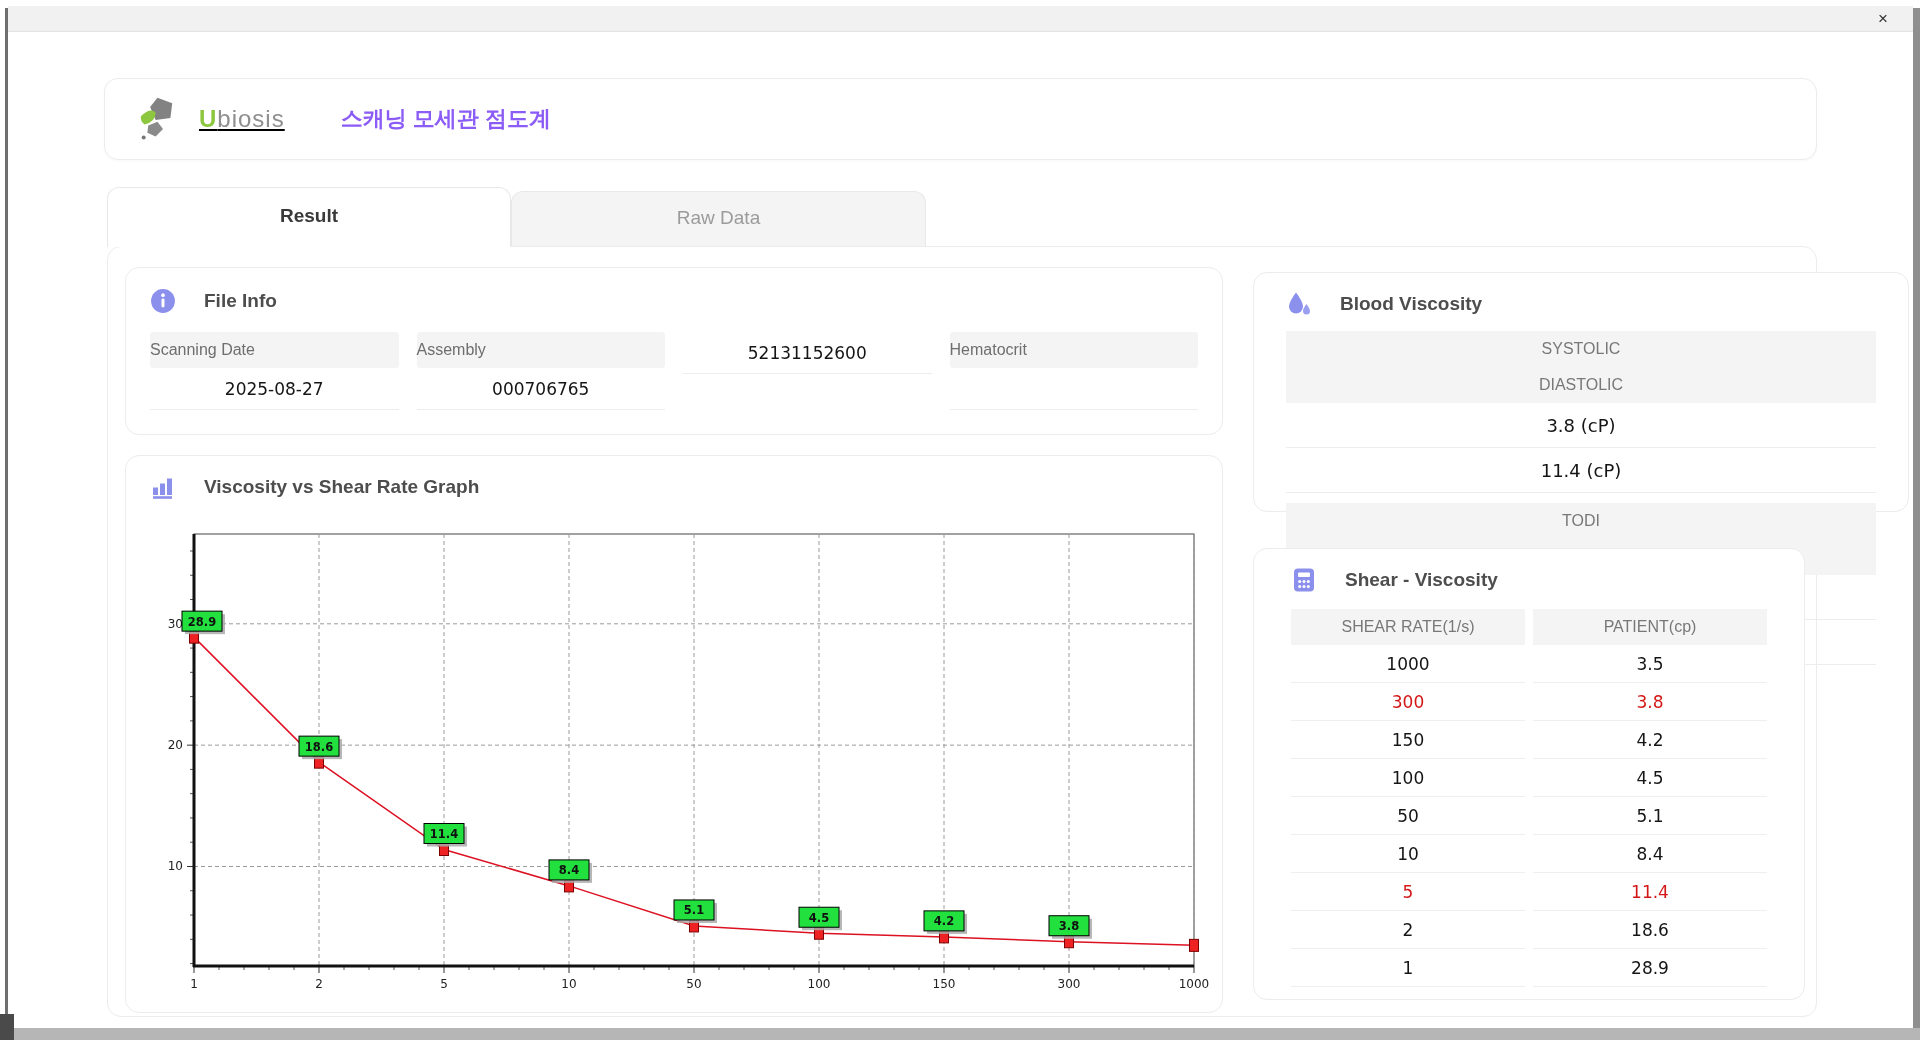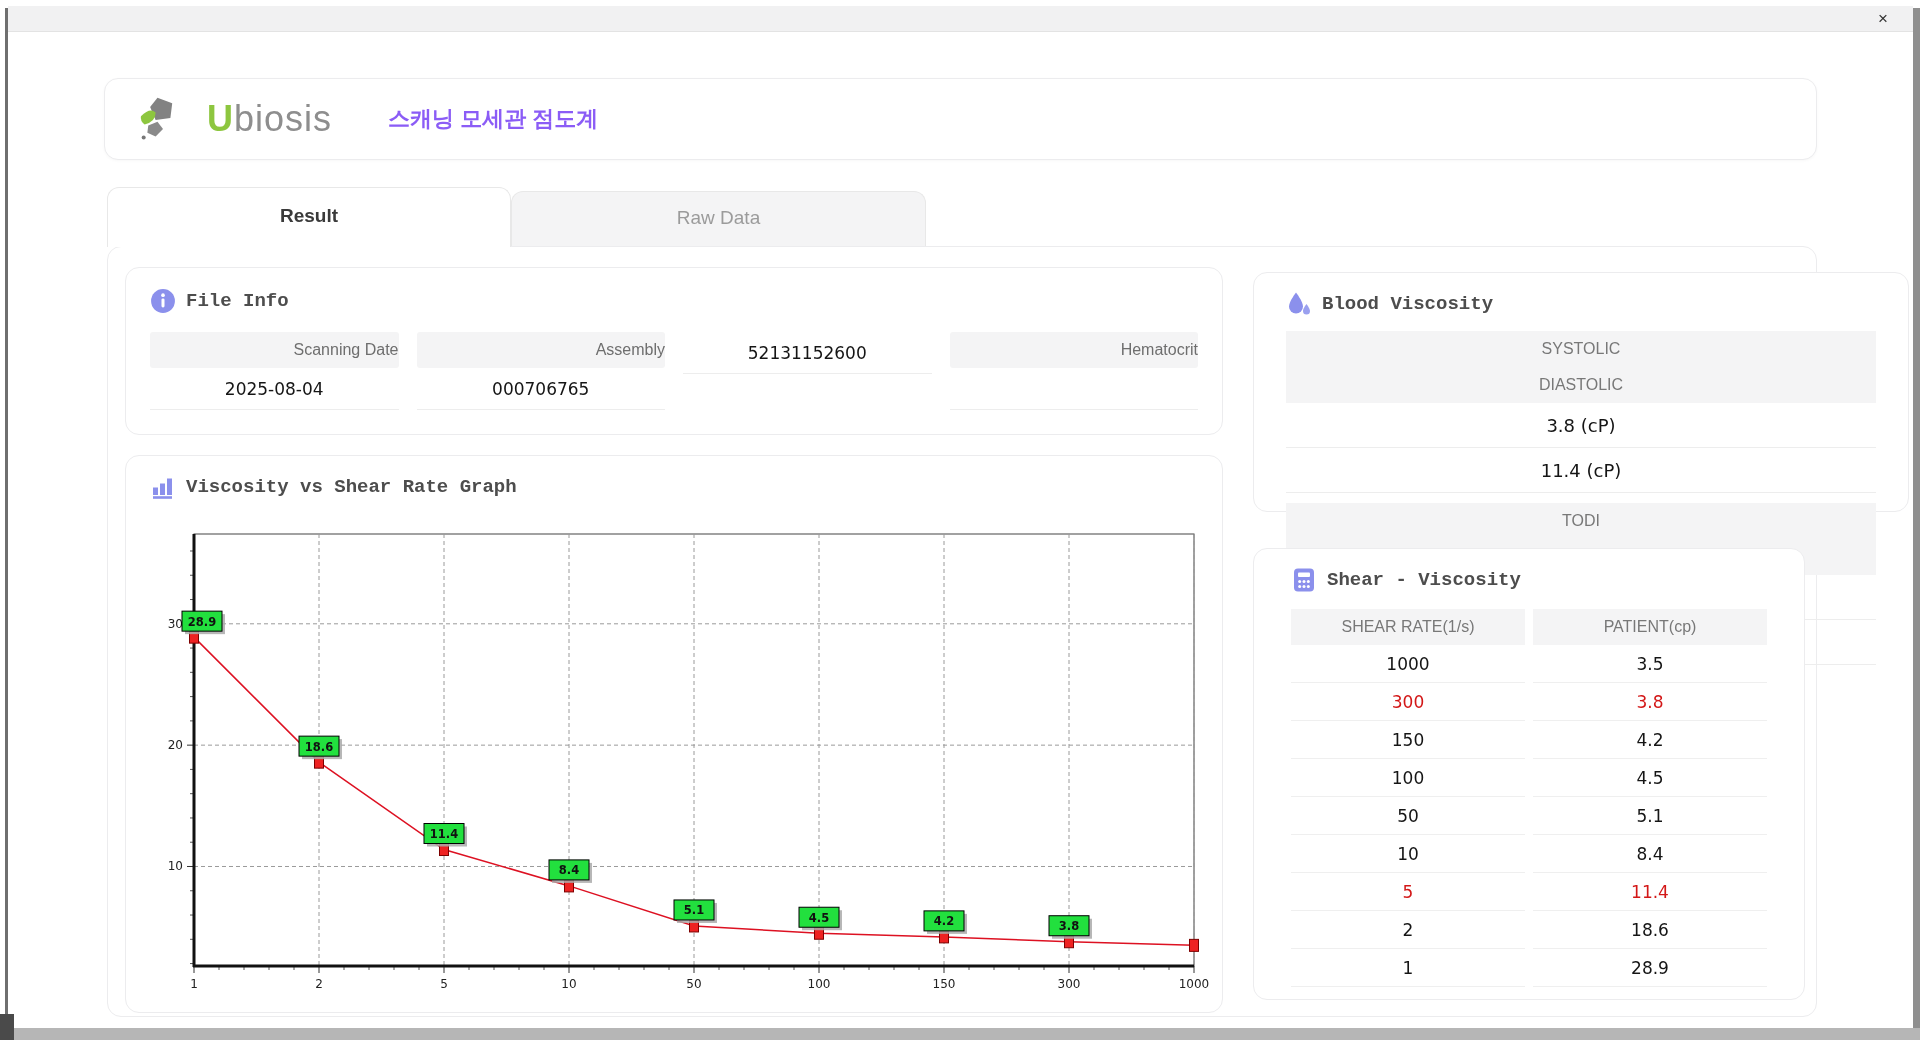--- a/index.html
+++ b/index.html
@@ -15,44 +15,44 @@
   .edge-right { position:absolute; left:1913px; top:8px; bottom:12px; width:7px; background:#8f8f8f; }
   .edge-bottom{ position:absolute; left:0; bottom:0; width:1920px; height:12px; background:#b6b6b6; }
   .corner-bl  { position:absolute; left:0; bottom:0; width:14px; height:26px; background:#4a4a4a; }
 
   
   .card { position:absolute; background:#fff; border:1px solid #ececee; border-radius:14px; }
   .header-card { left:104px; top:78px; width:1713px; height:82px;
                  display:flex; align-items:center; padding-left:32px;
                  box-shadow:0 1px 3px rgba(0,0,0,.03); }
   .logo-wrap { display:flex; align-items:center; }
-  .logo-text { font-size:36px; letter-spacing:1px; margin-left:18px; }
+  .logo-text { font-size:24px; letter-spacing:1px; margin-left:10px;text-decoration:underline; }
   .logo-u { color:#8dc63f; font-weight:700; }
   .logo-rest { color:#8e8e8e; font-weight:400; }
   .app-title { margin-left:56px; font-size:22px; font-weight:700; color:#8b5cf6; }
 
   .tab { position:absolute; top:187px; text-align:center; font-size:19px;
          border:1px solid #e8e8e8; border-bottom:none; border-radius:12px 12px 0 0; cursor:pointer; }
   .tab-result { left:107px; width:404px; height:60px; line-height:56px; }
   .tab-raw    { left:511px; width:415px; height:56px; line-height:52px; top:191px; }
   .tab.active { background:#fff; color:#3a3a3a; font-weight:700; z-index:3; }
   .tab.inactive { background:#f4f4f5; color:#9b9b9b; font-weight:400; z-index:1; }
 
   .content-shell { left:107px; top:246px; width:1710px; height:771px; z-index:2; }
 
-  .section-head { display:flex; align-items:center; gap:10px;font-family:Liberation Mono, monospace; }
+  .section-head { display:flex; align-items:center; gap:28px; }
   .section-title { font-size:19px; font-weight:700; color:#4d4d4d; }
   .icon { display:inline-flex; width:26px; height:26px; }
 
   
   .fileinfo-card { left:125px; top:267px; width:1098px; height:168px; padding:20px 24px; z-index:4; }
   .fields { display:flex; gap:18px; margin-top:18px; }
   .field { flex:1; }
   .field-label { height:36px; line-height:36px; background:#f4f4f5; color:#6e6e6e;
-                 font-size:16px; text-align:right; border-radius:3px; }
+                 font-size:16px; text-align:left; border-radius:3px; }
   .field-value { height:42px; line-height:42px; text-align:center; font-size:17px;
                  color:#151515; border-bottom:1px solid #ededed; font-family:"DejaVu Sans", sans-serif; }
 
   
   .graph-card { left:125px; top:455px; width:1098px; height:558px; padding:18px 24px; z-index:4; }
   .graph-card svg.chart { position:absolute; left:24px; top:58px; }
   svg.chart text { font-family:"DejaVu Sans", sans-serif; }
 
   
   .blood-card { left:1253px; top:272px; width:656px; height:240px; padding:18px 32px; z-index:4; }
@@ -108,21 +108,21 @@
         <circle cx="12" cy="12" r="11" fill="#8b90ec"></circle>
         <circle cx="12" cy="6.6" r="1.7" fill="#fff"></circle>
         <rect x="10.6" y="9.6" width="2.8" height="8.4" rx="1.3" fill="#fff"></rect>
       </svg>
     </span>
     <span class="section-title">File Info</span>
   </div>
   <div class="fields">
     <div class="field">
       <div class="field-label">Scanning Date</div>
-      <div class="field-value">2025-08-04</div>
+      <div class="field-value">2025-08-27</div>
     </div>
     <div class="field">
       <div class="field-label">Assembly</div>
       <div class="field-value">000706765</div>
     </div>
     <div class="field">
       <div class="field-value">52131152600</div>
     </div>
     <div class="field">
       <div class="field-label">Hematocrit</div>

